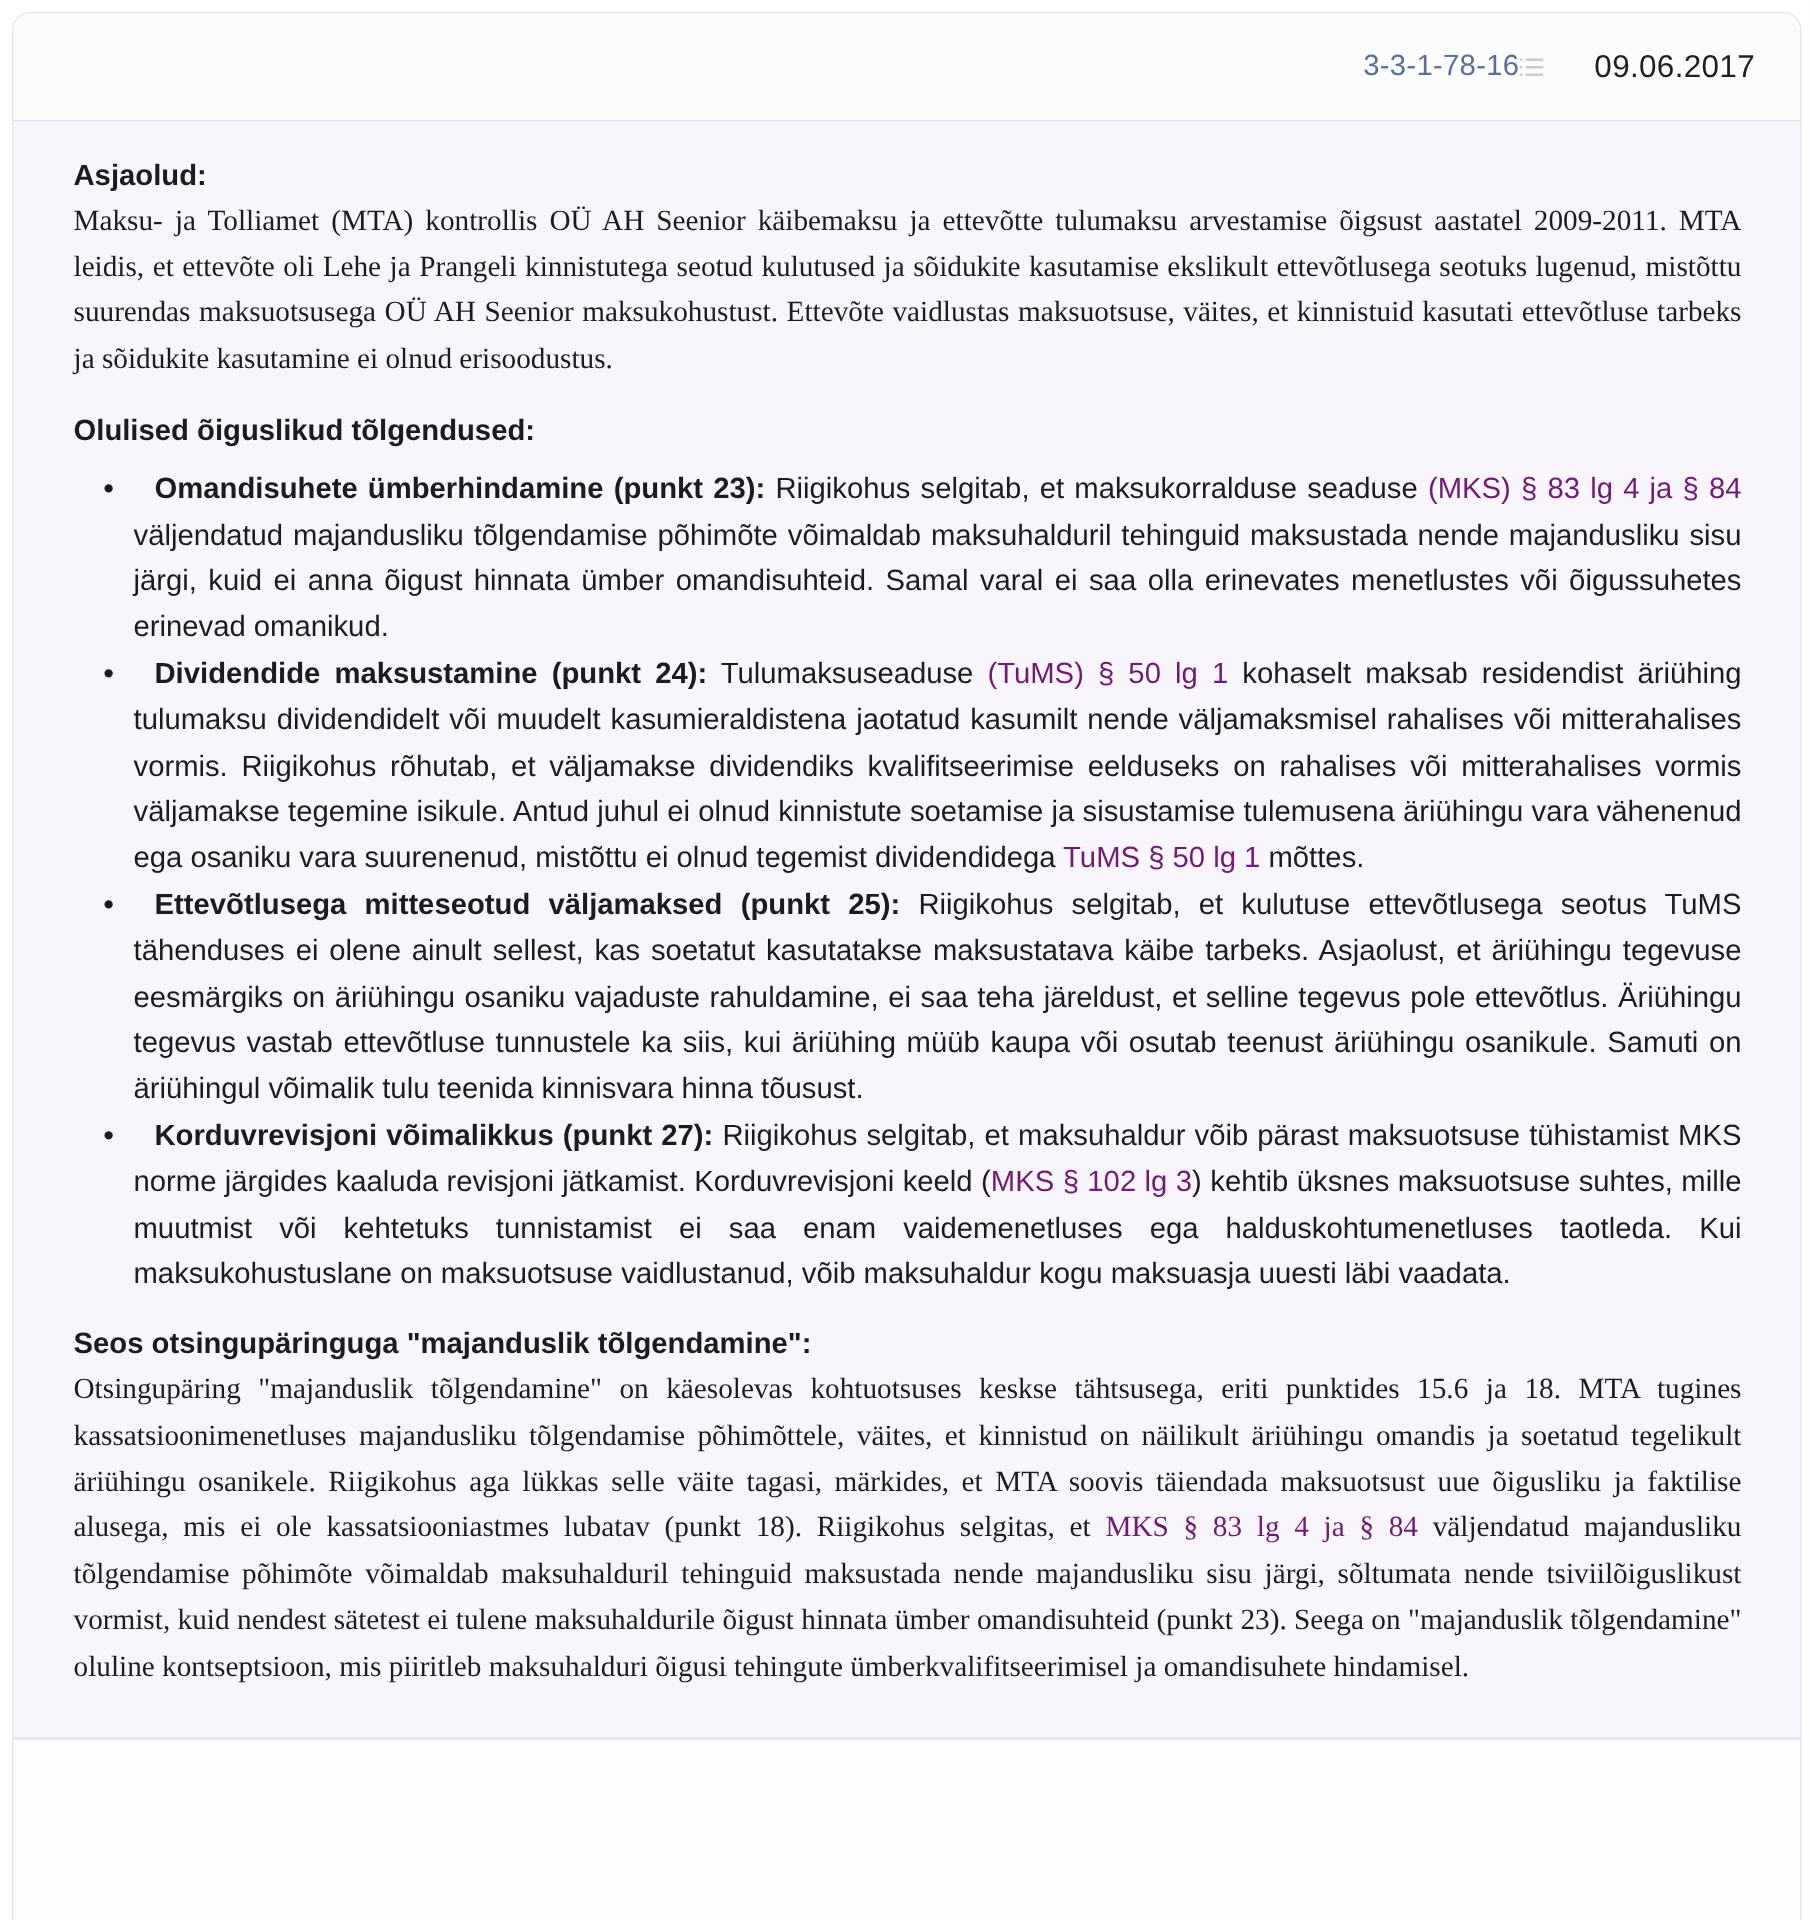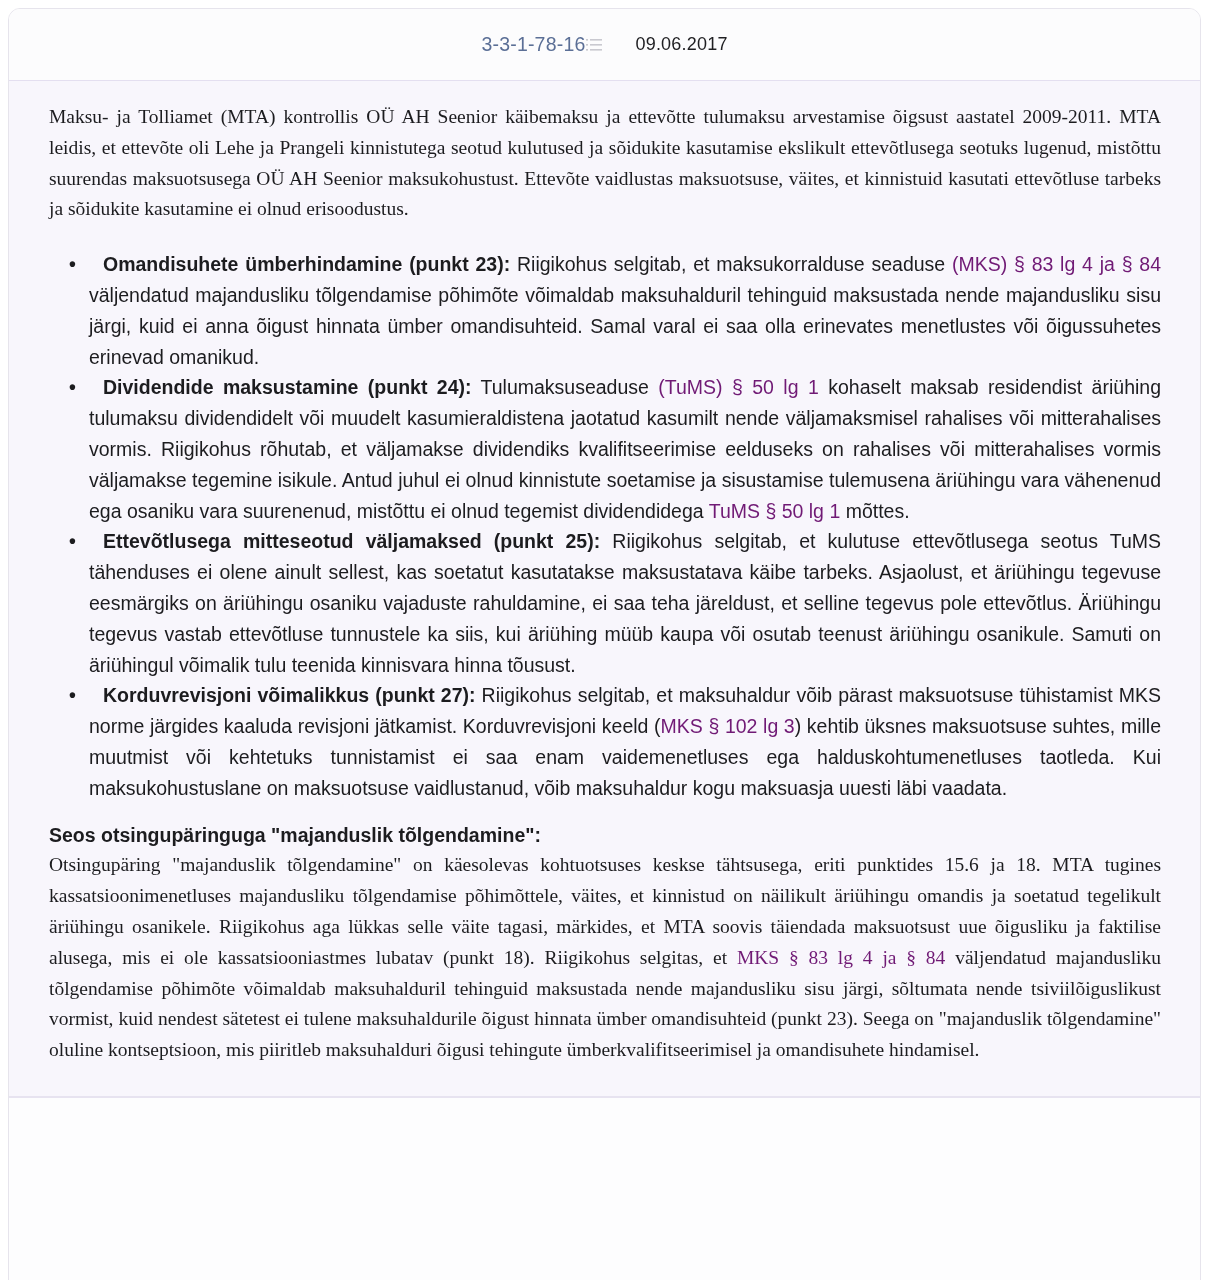--- a/index.html
+++ b/index.html
@@ -2,27 +2,27 @@
 <html><head>
 <meta charset="utf-8">
 <style>
   html, body { margin:0; padding:0; background:#ffffff; }
   body { width:1207px; height:1280px; overflow:hidden; font-family:"Liberation Sans", sans-serif; color:#1c1c1f; }
   .card {
     position:absolute; left:8px; top:8px; width:1191px; height:1290px;
     border:1px solid #e6e4ec; border-radius:12px; background:#fdfdfe; overflow:hidden;
   }
   .card-header {
-    height:71px; display:flex; align-items:center; justify-content:center;
+    height:71px; display:flex; align-items:center; justify-content:flex-end;
     padding:0 30px 0 30px; border-bottom:1px solid #e4dff0; background:#fcfcfd;
   }
   .case-id { color:#5b6f96; font-size:19.5px; letter-spacing:0.2px; }
   .header-right { display:flex; align-items:center; }
   .list-icon { width:16px; height:14px; margin-right:34px; position:relative; top:0px; }
-  .date { font-size:18px; color:#1f1f22; letter-spacing:0.2px; }
+  .date { font-size:21px; color:#1f1f22; letter-spacing:0.2px; }
   .card-body {
     background:#f8f6fc; padding:21px 39px 30px 40px; border-bottom:2px solid #e7e3f0;
     font-size:19.5px; line-height:30.8px;
   }
   .sec-title { font-weight:bold; margin:0; }
   p { margin:0; text-align:justify;font-family:Liberation Serif, serif; }
   .gap { height:16px; }
   ul { margin:8px 0 0 0; padding:0 0 0 40px; list-style:none; }
   li { position:relative; text-align:justify; }
   li::before { content:"•"; position:absolute; left:-20px; top:0; font-weight:bold; }
@@ -42,23 +42,25 @@
         <rect x="0" y="6" width="2" height="1.6" fill="#c9c9d0"></rect>
         <rect x="4" y="6" width="12" height="1.6" fill="#c9c9d0"></rect>
         <rect x="0" y="11" width="2" height="1.6" fill="#c9c9d0"></rect>
         <rect x="4" y="11" width="12" height="1.6" fill="#c9c9d0"></rect>
       </svg>
       <span class="date">09.06.2017</span>
     </div>
   </div>
 
   <div class="card-body">
+    <div class="sec-title">Asjaolud:</div>
     <p>Maksu- ja Tolliamet (MTA) kontrollis OÜ AH Seenior käibemaksu ja ettevõtte tulumaksu arvestamise õigsust aastatel 2009-2011. MTA leidis, et ettevõte oli Lehe ja Prangeli kinnistutega seotud kulutused ja sõidukite kasutamise ekslikult ettevõtlusega seotuks lugenud, mistõttu suurendas maksuotsusega OÜ AH Seenior maksukohustust. Ettevõte vaidlustas maksuotsuse, väites, et kinnistuid kasutati ettevõtluse tarbeks ja sõidukite kasutamine ei olnud erisoodustus.</p>
 
     <div class="gap"></div>
+    <div class="sec-title">Olulised õiguslikud tõlgendused:</div>
     <ul>
       <li><b>Omandisuhete ümberhindamine (punkt 23):</b><span> Riigikohus selgitab, et maksukorralduse seaduse </span><span class="link">(MKS) § 83 lg 4 ja § 84</span><span> väljendatud majandusliku tõlgendamise põhimõte võimaldab maksuhalduril tehinguid maksustada nende majandusliku sisu järgi, kuid ei anna õigust hinnata ümber omandisuhteid. Samal varal ei saa olla erinevates menetlustes või õigussuhetes erinevad omanikud.</span></li>
       <li><b>Dividendide maksustamine (punkt 24):</b><span> Tulumaksuseaduse </span><span class="link">(TuMS) § 50 lg 1</span><span> kohaselt maksab residendist äriühing tulumaksu dividendidelt või muudelt kasumieraldistena jaotatud kasumilt nende väljamaksmisel rahalises või mitterahalises vormis. Riigikohus rõhutab, et väljamakse dividendiks kvalifitseerimise eelduseks on rahalises või mitterahalises vormis väljamakse tegemine isikule. Antud juhul ei olnud kinnistute soetamise ja sisustamise tulemusena äriühingu vara vähenenud ega osaniku vara suurenenud, mistõttu ei olnud tegemist dividendidega </span><span class="link">TuMS § 50 lg 1</span><span> mõttes.</span></li>
       <li><b>Ettevõtlusega mitteseotud väljamaksed (punkt 25):</b><span> Riigikohus selgitab, et kulutuse ettevõtlusega seotus TuMS tähenduses ei olene ainult sellest, kas soetatut kasutatakse maksustatava käibe tarbeks. Asjaolust, et äriühingu tegevuse eesmärgiks on äriühingu osaniku vajaduste rahuldamine, ei saa teha järeldust, et selline tegevus pole ettevõtlus. Äriühingu tegevus vastab ettevõtluse tunnustele ka siis, kui äriühing müüb kaupa või osutab teenust äriühingu osanikule. Samuti on äriühingul võimalik tulu teenida kinnisvara hinna tõusust.</span></li>
       <li><b>Korduvrevisjoni võimalikkus (punkt 27):</b><span> Riigikohus selgitab, et maksuhaldur võib pärast maksuotsuse tühistamist MKS norme järgides kaaluda revisjoni jätkamist. Korduvrevisjoni keeld (</span><span class="link">MKS § 102 lg 3</span><span>) kehtib üksnes maksuotsuse suhtes, mille muutmist või kehtetuks tunnistamist ei saa enam vaidemenetluses ega halduskohtumenetluses taotleda. Kui maksukohustuslane on maksuotsuse vaidlustanud, võib maksuhaldur kogu maksuasja uuesti läbi vaadata.</span></li>
     </ul>
 
     <div class="gap"></div>
     <div class="sec-title">Seos otsingupäringuga "majanduslik tõlgendamine":</div>
     <p><span>Otsingupäring "majanduslik tõlgendamine" on käesolevas kohtuotsuses keskse tähtsusega, eriti punktides 15.6 ja 18. MTA tugines kassatsioonimenetluses majandusliku tõlgendamise põhimõttele, väites, et kinnistud on näilikult äriühingu omandis ja soetatud tegelikult äriühingu osanikele. Riigikohus aga lükkas selle väite tagasi, märkides, et MTA soovis täiendada maksuotsust uue õigusliku ja faktilise alusega, mis ei ole kassatsiooniastmes lubatav (punkt 18). Riigikohus selgitas, et </span><span class="link">MKS § 83 lg 4 ja § 84</span><span> väljendatud majandusliku tõlgendamise põhimõte võimaldab maksuhalduril tehinguid maksustada nende majandusliku sisu järgi, sõltumata nende tsiviilõiguslikust vormist, kuid nendest sätetest ei tulene maksuhaldurile õigust hinnata ümber omandisuhteid (punkt 23). Seega on "majanduslik tõlgendamine" oluline kontseptsioon, mis piiritleb maksuhalduri õigusi tehingute ümberkvalifitseerimisel ja omandisuhete hindamisel.</span></p>

